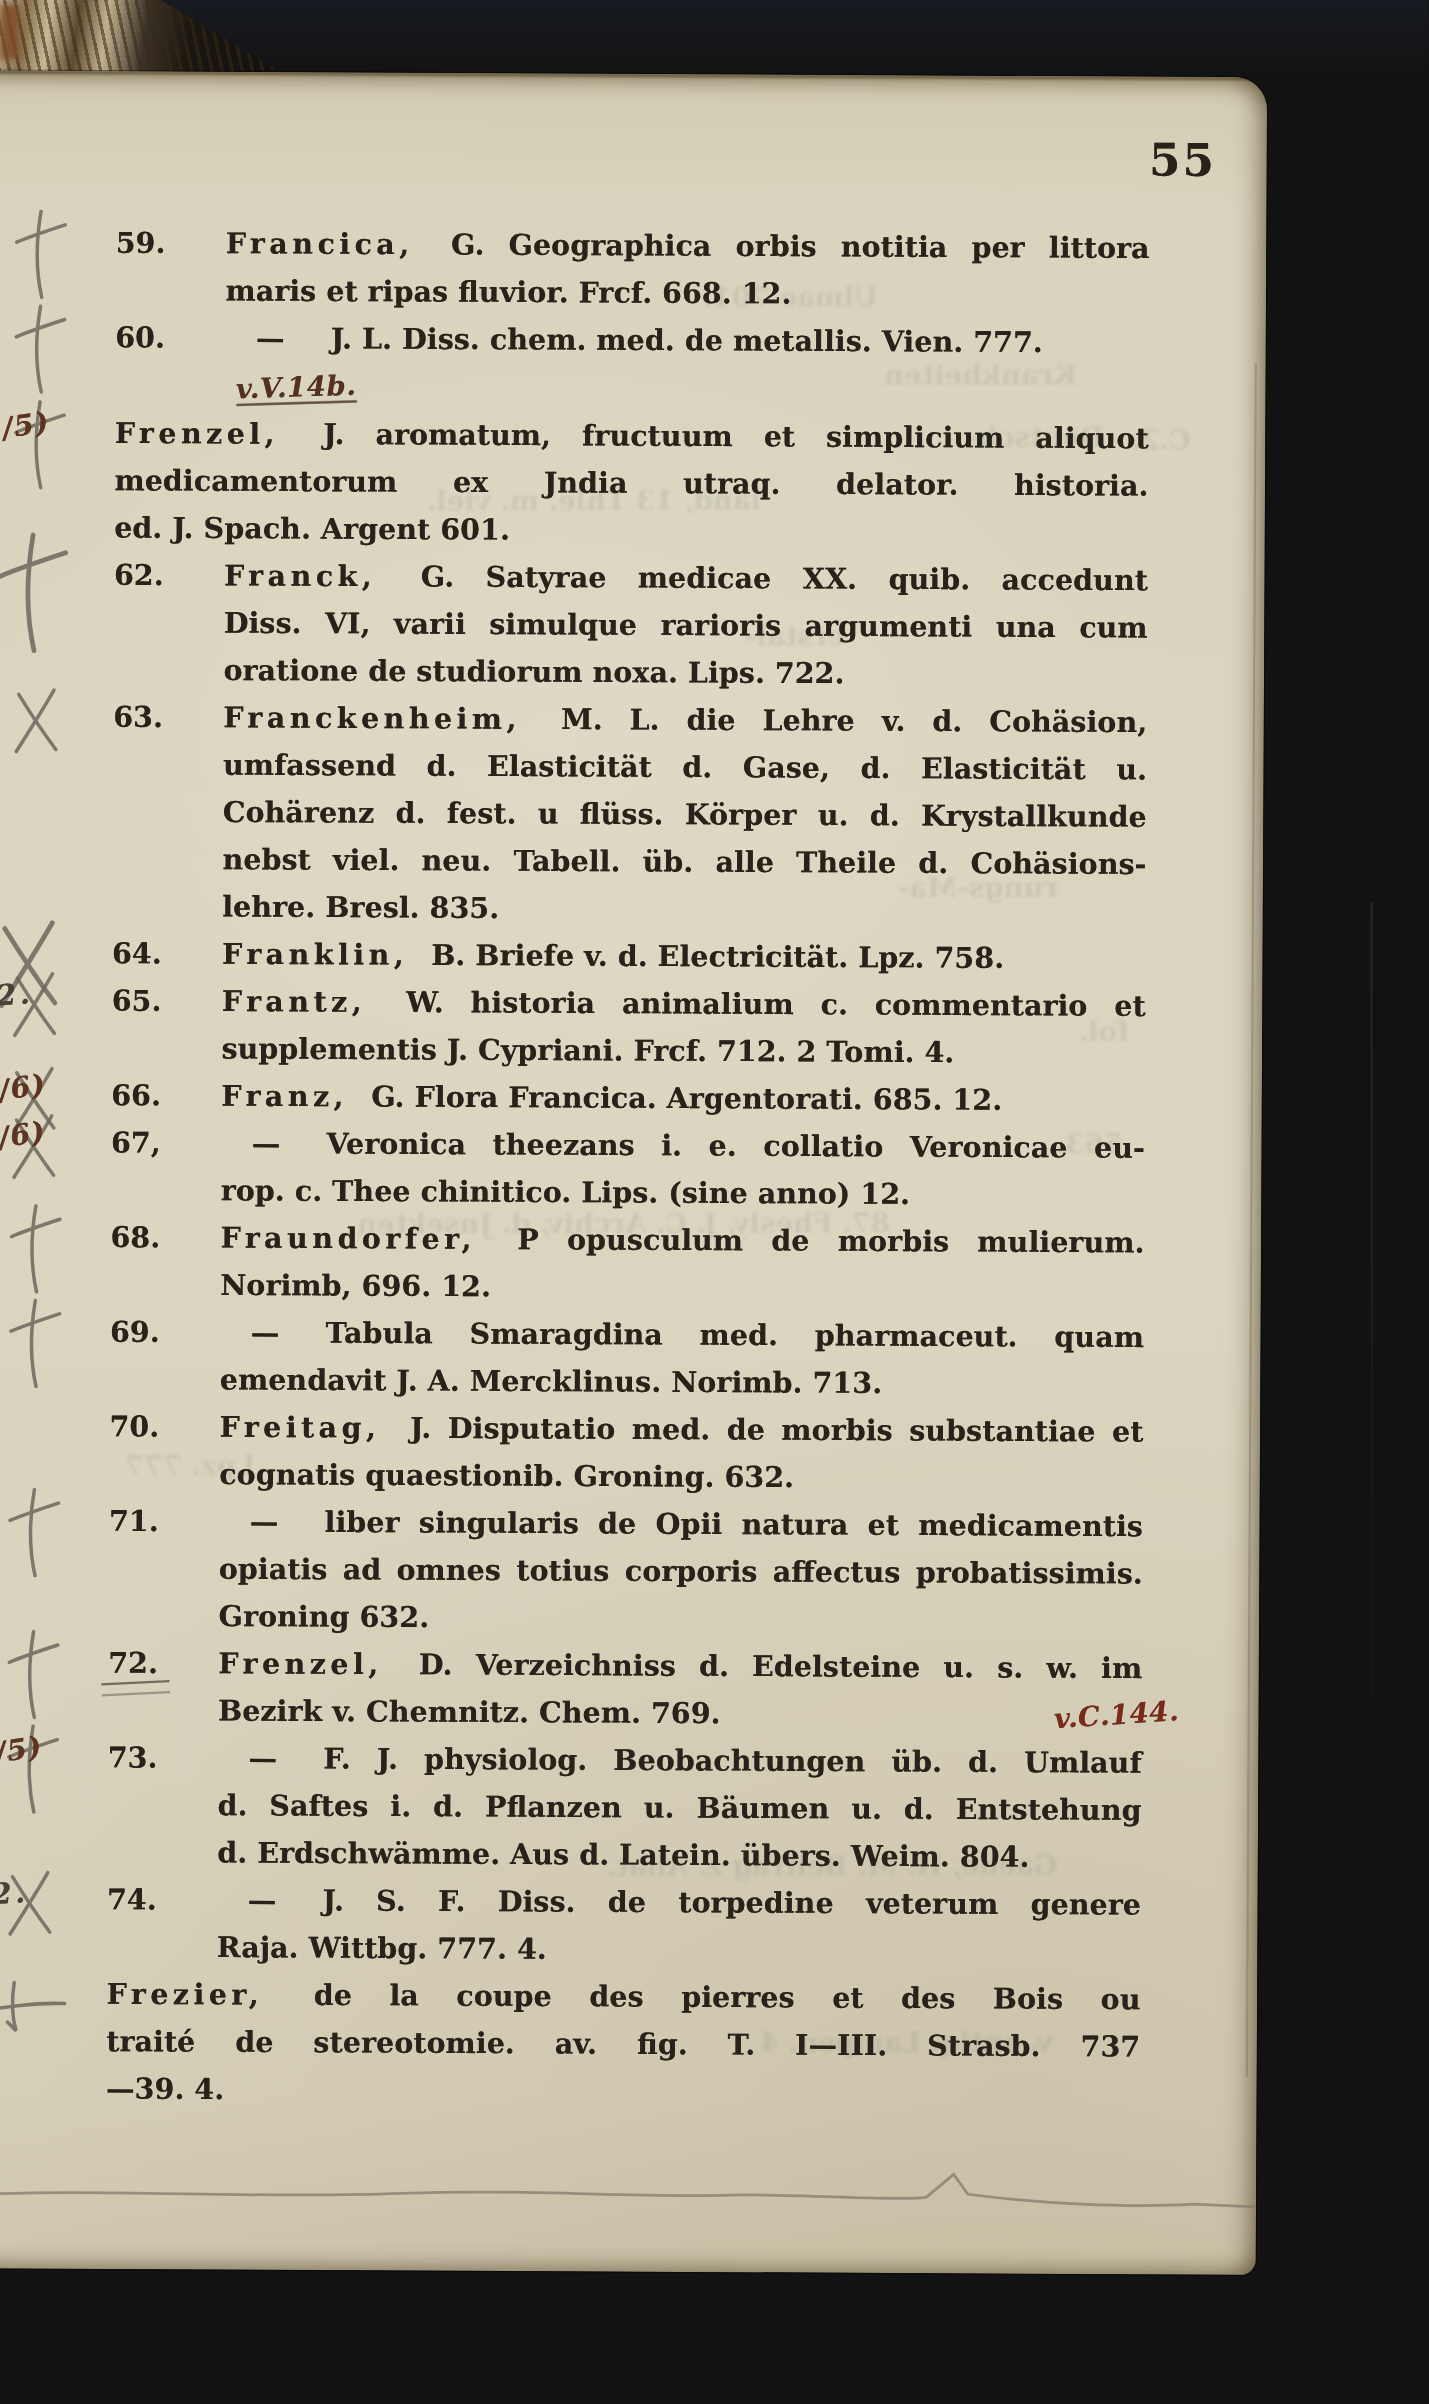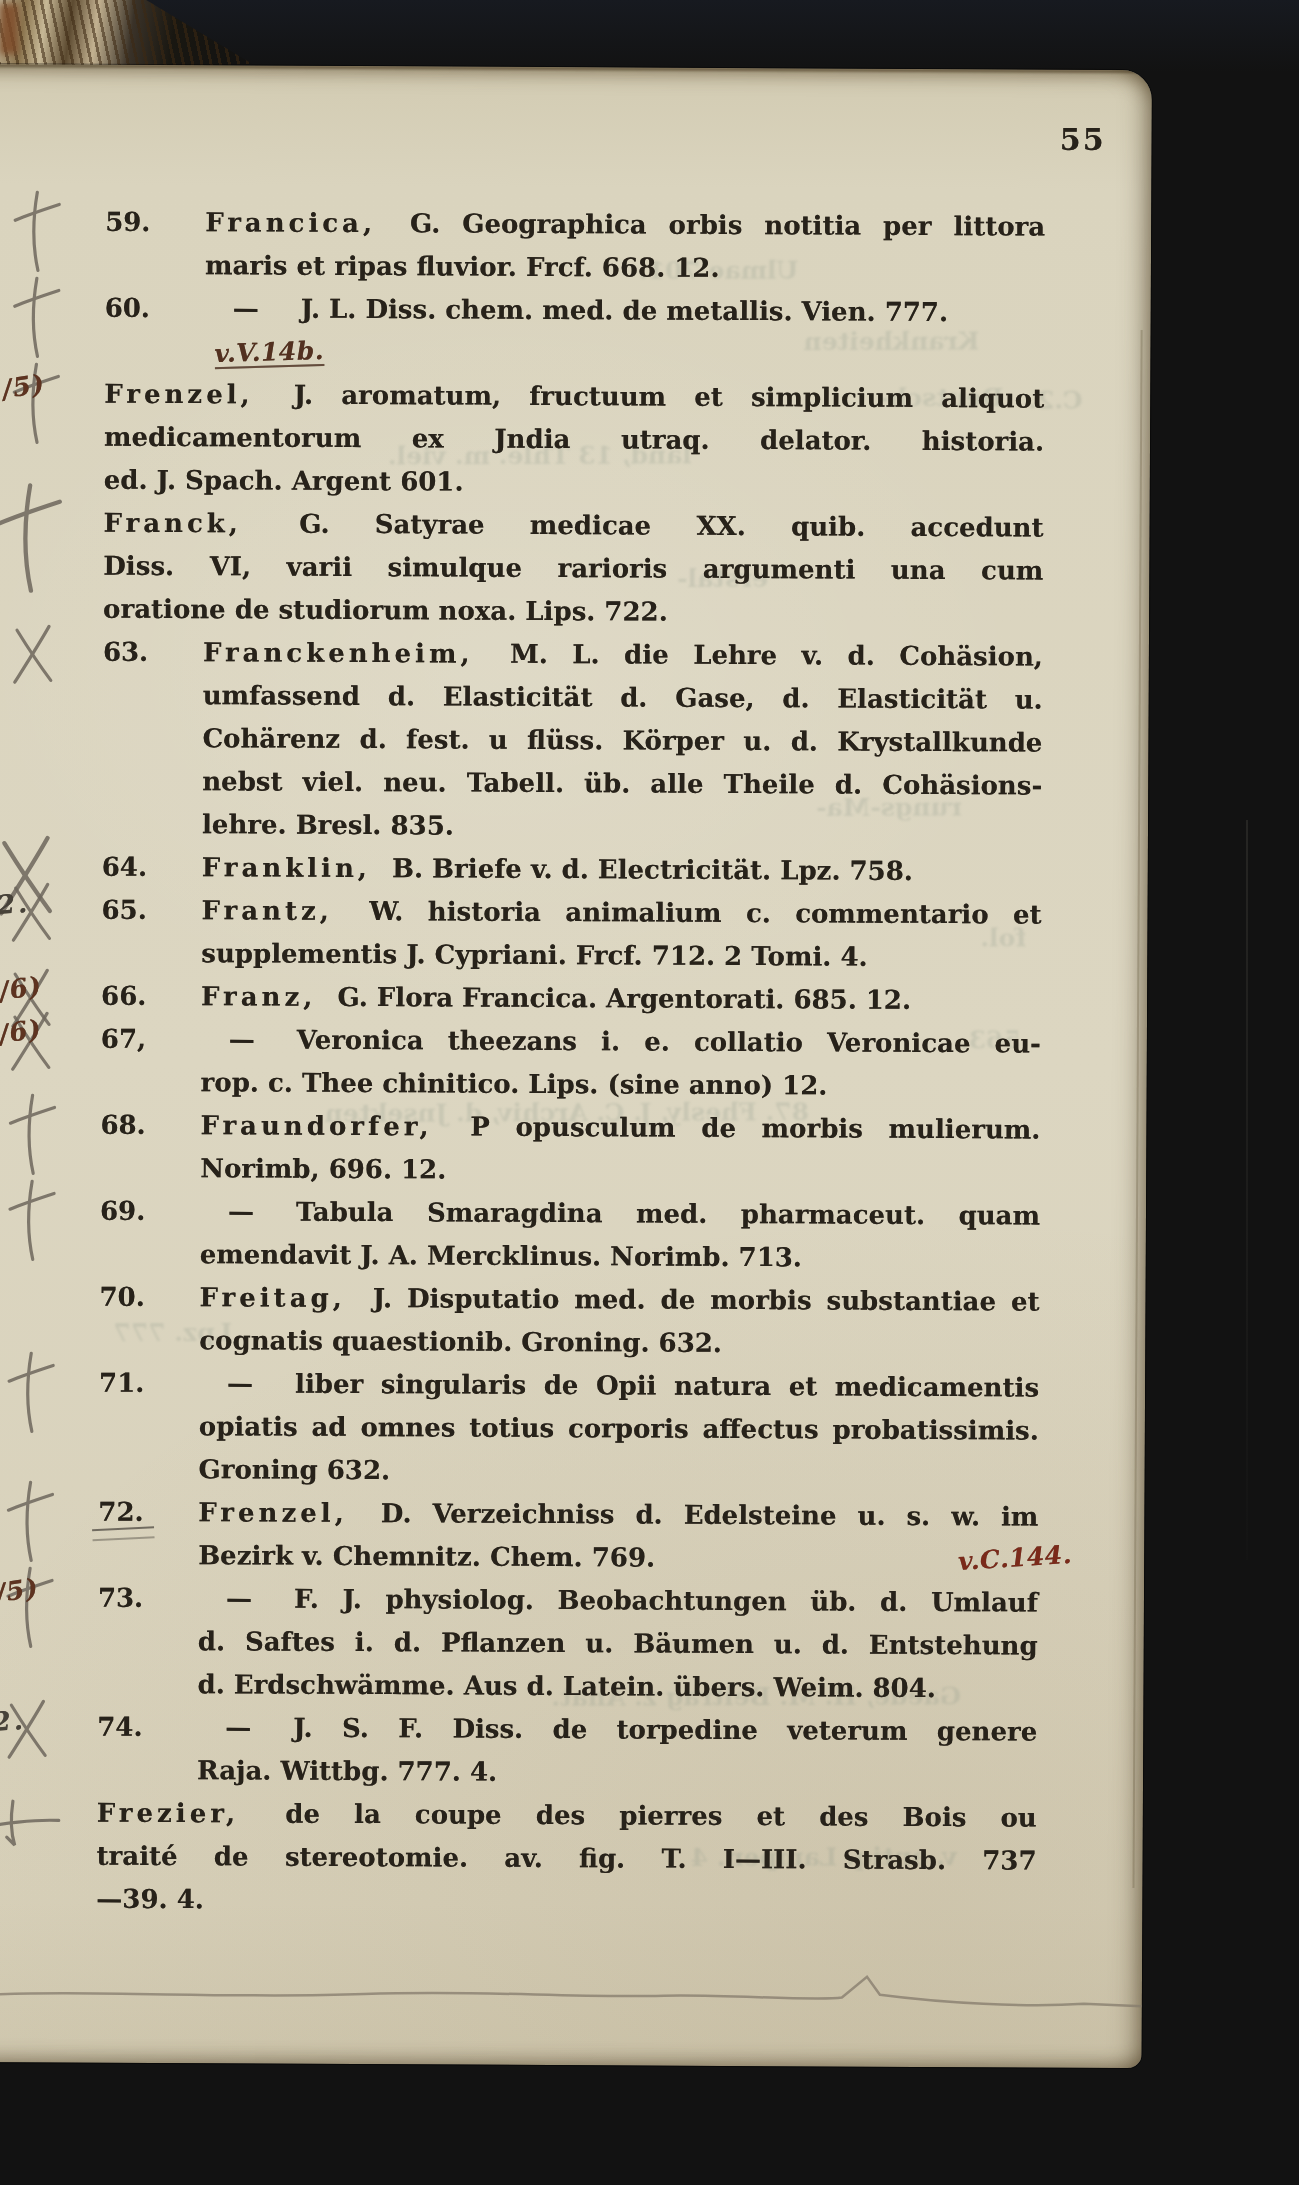--- a/index.html
+++ b/index.html
@@ -34,21 +34,21 @@
     box-shadow:
       inset -18px 0 24px -12px rgba(70,55,30,.55),
       inset 0 16px 20px -12px rgba(80,60,30,.60),
       inset 0 -14px 18px -10px rgba(70,55,30,.45),
       0 0 0 1px rgba(0,0,0,.45);}
   .paper::before{content:"";position:absolute;left:0;top:0;right:0;height:3px;
     background:rgba(60,45,22,.5);filter:blur(1px);}
   .edge-line{position:absolute;right:8px;top:260px;bottom:180px;width:2px;
     background:rgba(100,85,60,.30);}
 
-  .pageno{position:absolute;top:52px;right:46px;font-size:30px;font-weight:700;
+  .pageno{position:absolute;top:52px;right:46px;font-size:41px;font-weight:700;
     color:#27221a;letter-spacing:2px;text-shadow:0 0 .6px rgba(40,30,20,.6);}
 
   
   .entries{position:absolute;left:132px;top:136px;width:940px;color:#27221a;}
   .entry{position:relative;display:flex;font-size:26px;font-weight:700;line-height:43px;
     text-shadow:0 0 .6px rgba(40,30,20,.55);}
   .num{width:100px;flex:0 0 100px;position:relative;}
   .body{flex:1;min-width:0;}
   .line{min-height:43px;}
   .line.just{text-align:justify;text-align-last:justify;}
@@ -159,20 +159,21 @@
           </div>
   </div>
 
   <div class="entry">
     <div class="marks">
             <span class="cross kind-tall-big big"><svg width="54" height="86" viewBox="0 0 54 86">
                 <path d="M28,4 C24,28 23,56 29,82"></path>
                 <path d="M6,32 C20,26 38,20 50,16"></path>
               </svg></span>
           </div>
+    <div class="num">62.</div>
     <div class="body">
             <div class="line just"><span class="name">Franck,</span> <span>G. Satyrae medicae XX. quib. accedunt</span></div>
             <div class="line just">Diss. VI, varii simulque rarioris argumenti una cum</div>
             <div class="line last">oratione de studiorum noxa. Lips. 722.</div>
           </div>
   </div>
 
   <div class="entry">
     <div class="marks">
             <span class="cross kind-x"><svg width="52" height="68" viewBox="0 0 52 68">

